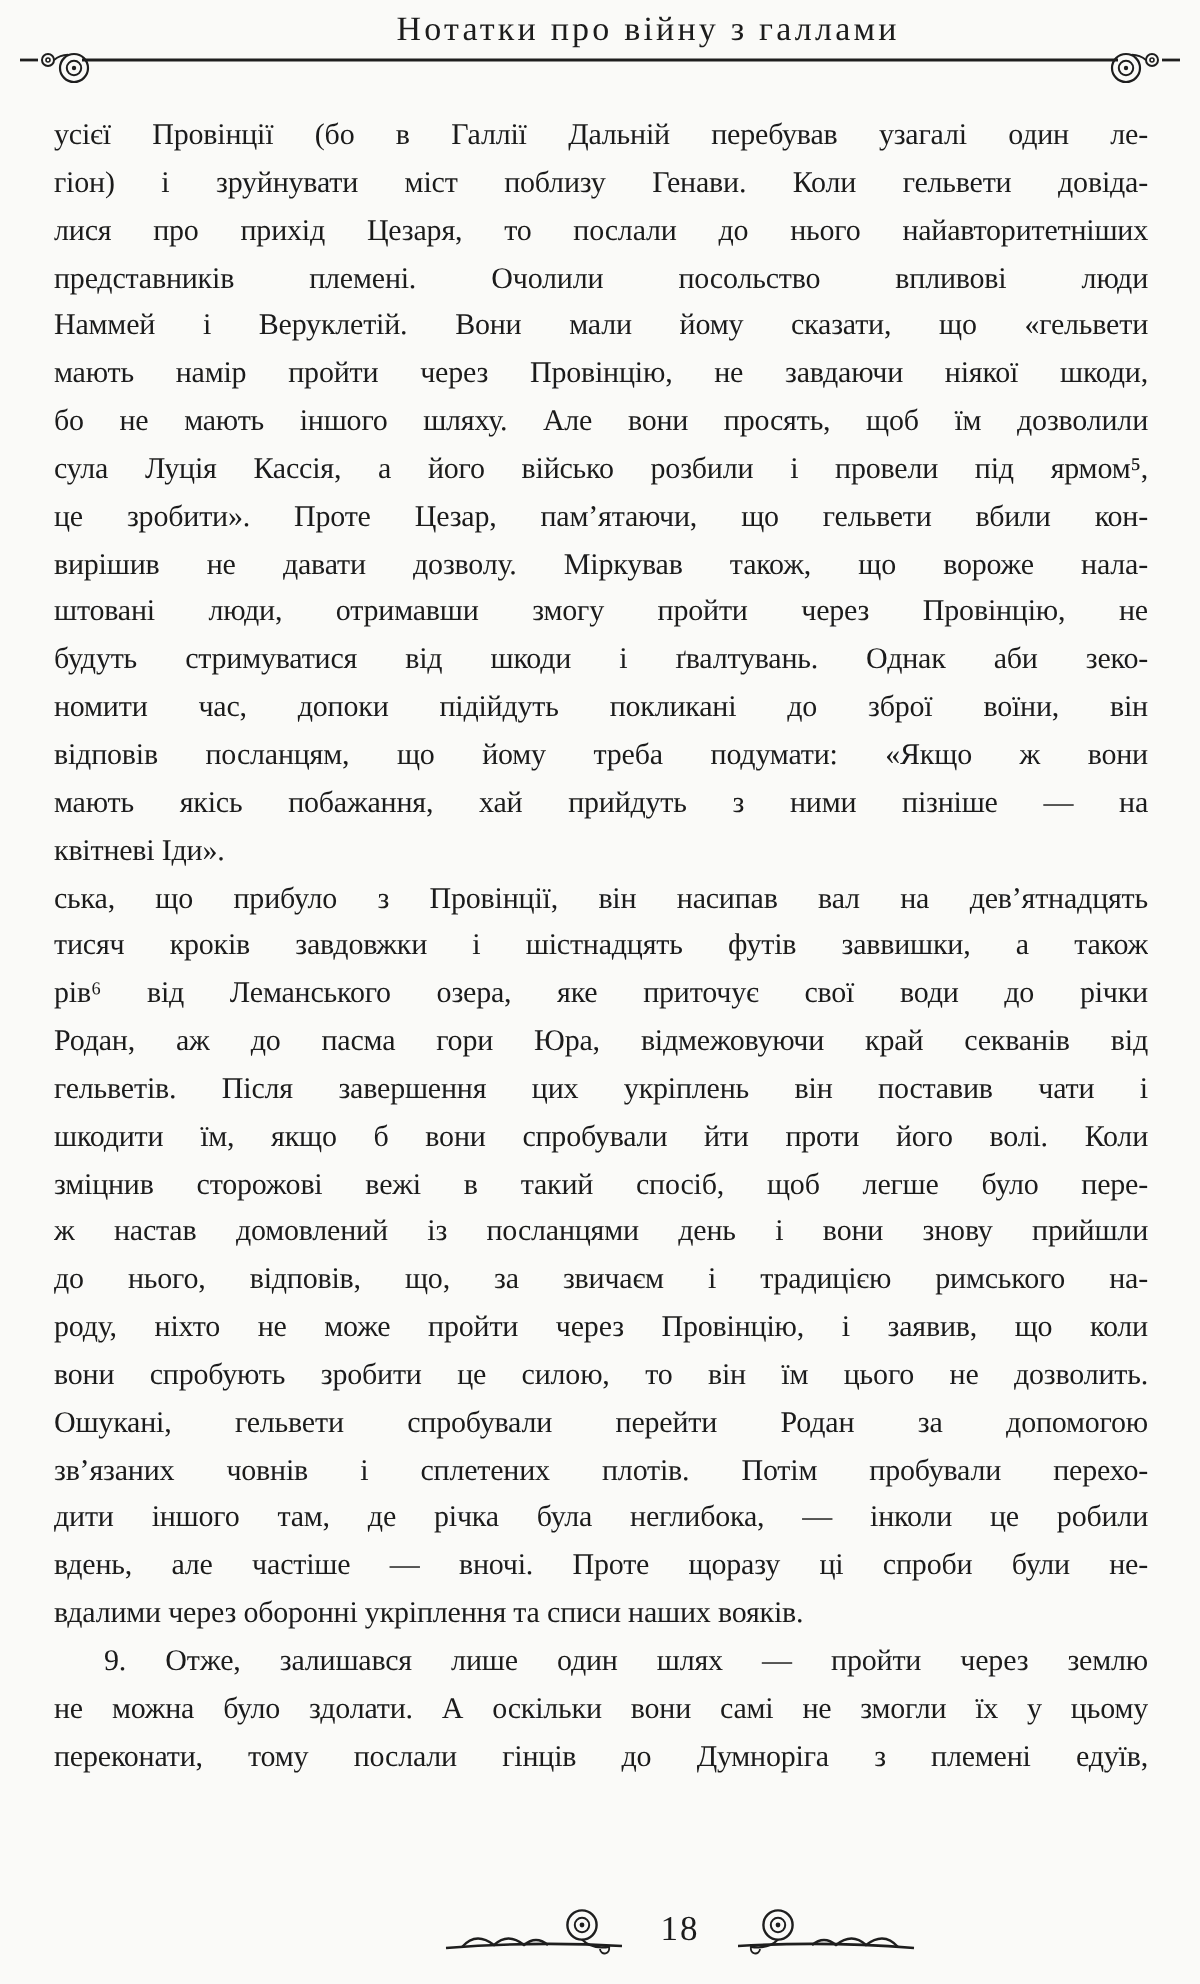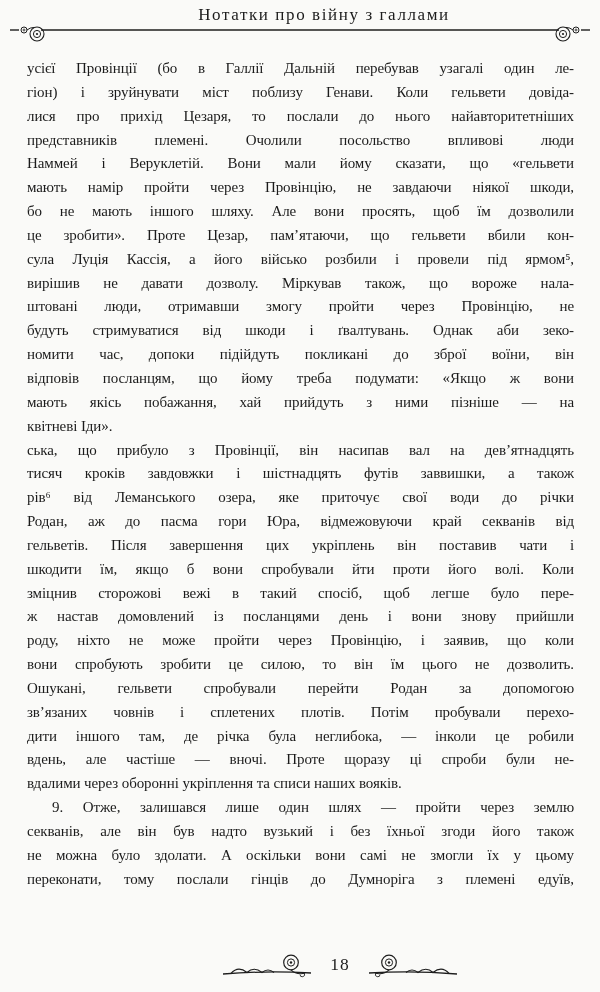--- a/index.html
+++ b/index.html
@@ -80,46 +80,46 @@
   </div>
 
   <main class="body-text">
       <div class="line">усієї Провінції (бо в Галлії Дальній перебував узагалі один ле-</div>
       <div class="line">гіон) і зруйнувати міст поблизу Генави. Коли гельвети довіда-</div>
       <div class="line">лися про прихід Цезаря, то послали до нього найавторитетніших</div>
       <div class="line">представників племені. Очолили посольство впливові люди</div>
       <div class="line">Наммей і Веруклетій. Вони мали йому сказати, що «гельвети</div>
       <div class="line">мають намір пройти через Провінцію, не завдаючи ніякої шкоди,</div>
       <div class="line">бо не мають іншого шляху. Але вони просять, щоб їм дозволили</div>
+      <div class="line">сула Луція Кассія, а його військо розбили і провели під ярмом⁵,</div>
       <div class="line">це зробити». Проте Цезар, пам’ятаючи, що гельвети вбили кон-</div>
-      <div class="line">сула Луція Кассія, а його військо розбили і провели під ярмом⁵,</div>
       <div class="line">вирішив не давати дозволу. Міркував також, що вороже нала-</div>
       <div class="line">штовані люди, отримавши змогу пройти через Провінцію, не</div>
       <div class="line">будуть стримуватися від шкоди і ґвалтувань. Однак аби зеко-</div>
       <div class="line">номити час, допоки підійдуть покликані до зброї воїни, він</div>
       <div class="line">відповів посланцям, що йому треба подумати: «Якщо ж вони</div>
       <div class="line">мають якісь побажання, хай прийдуть з ними пізніше — на</div>
       <div class="line end">квітневі Іди».</div>
       <div class="line">ська, що прибуло з Провінції, він насипав вал на дев’ятнадцять</div>
       <div class="line">тисяч кроків завдовжки і шістнадцять футів заввишки, а також</div>
       <div class="line">рів⁶ від Леманського озера, яке приточує свої води до річки</div>
       <div class="line">Родан, аж до пасма гори Юра, відмежовуючи край секванів від</div>
       <div class="line">гельветів. Після завершення цих укріплень він поставив чати і</div>
       <div class="line">шкодити їм, якщо б вони спробували йти проти його волі. Коли</div>
       <div class="line">зміцнив сторожові вежі в такий спосіб, щоб легше було пере-</div>
       <div class="line">ж настав домовлений із посланцями день і вони знову прийшли</div>
+      <div class="line">до нього, відповів, що, за звичаєм і традицією римського на-</div>
       <div class="line">роду, ніхто не може пройти через Провінцію, і заявив, що коли</div>
       <div class="line">вони спробують зробити це силою, то він їм цього не дозволить.</div>
       <div class="line">Ошукані, гельвети спробували перейти Родан за допомогою</div>
       <div class="line">зв’язаних човнів і сплетених плотів. Потім пробували перехо-</div>
       <div class="line">дити іншого там, де річка була неглибока, — інколи це робили</div>
       <div class="line">вдень, але частіше — вночі. Проте щоразу ці спроби були не-</div>
       <div class="line end">вдалими через оборонні укріплення та списи наших вояків.</div>
       <div class="line indent">9. Отже, залишався лише один шлях — пройти через землю</div>
-      <div class="line">секванів, але він був надто вузький і без їхньої згоди його також</div>
       <div class="line">не можна було здолати. А оскільки вони самі не змогли їх у цьому</div>
       <div class="line">переконати, тому послали гінців до Думноріга з племені едуїв,</div>
     </main>
 
   <div class="footer">
     <svg width="96" height="27" viewBox="0 0 96 27">
       <g stroke="#1e1e1e" fill="none">
         <path d="M2,23 Q46,19.5 90,22" stroke-width="1.3"></path>
         <path d="M10,22.5 Q17,14.5 26,21.5 Q33,15 41,21.5 Q47,16.5 53,21.5" stroke-width="1.2"></path>
         <circle cx="70" cy="11.5" r="7.3" stroke-width="1.2"></circle>

